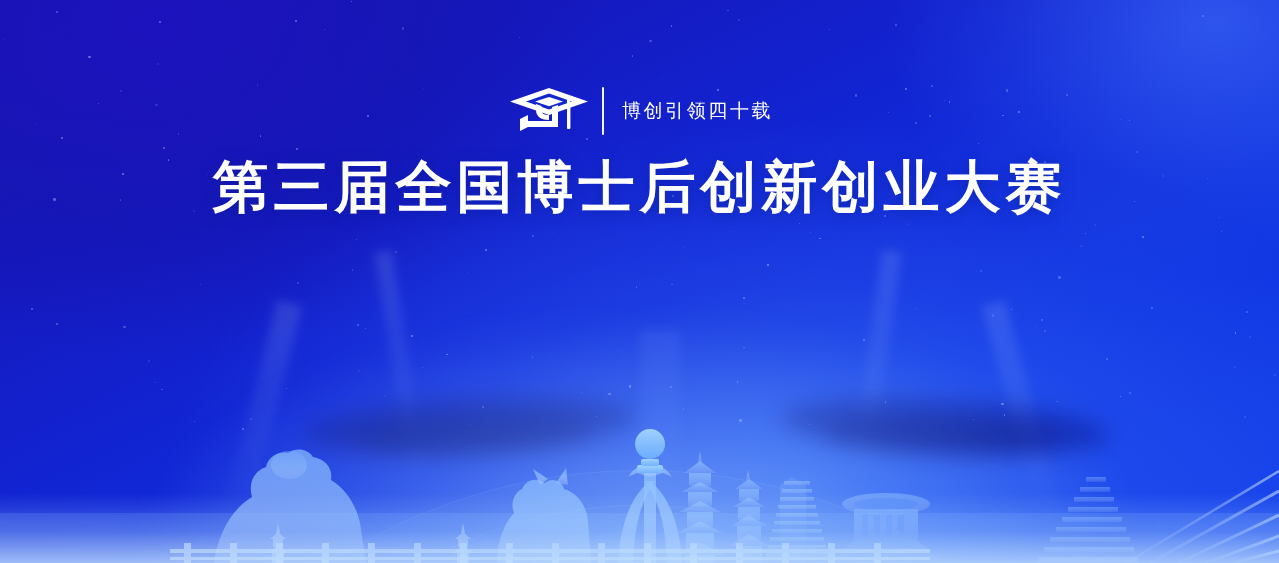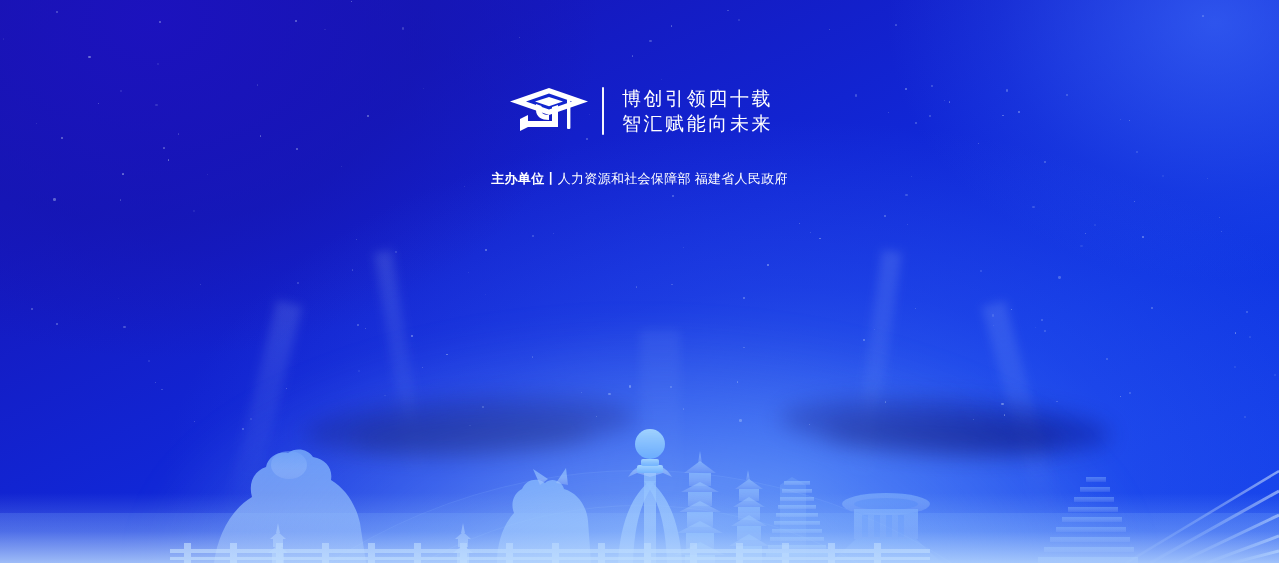--- a/index.html
+++ b/index.html
@@ -446,26 +446,23 @@
           <path d="M43 12 L57 16.6 L43 21.2 L29 16.6 Z"></path>
           <path d="M30 19 L30 25 C30 32 36 35 43 35 L43 30 C39 30 35.5 29 35.5 25.5 L35.5 21 Z"></path>
           <path d="M52 20 L52 42 L22 42 L22 36 L46 36 L46 22 Z"></path>
           <path d="M22 30 L22 42 L14 46 L14 34 Z"></path>
           <rect x="61" y="14" width="3.4" height="30" rx="1"></rect>
         </g>
       </svg>
       <div class="divider"></div>
       <div class="slogan">
         <span>博创引领四十载</span>
-        <span>智汇赋能向未来</span>
       </div>
     </div>
 
+    <div class="main-title">第三届全国博士后创新创业大赛</div>
 
     <div class="org-block">
-      <div class="org-line">
-        <span>主办单位丨</span><span class="plain">人力资源和社会保障部  福建省人民政府</span>
-      </div>
     </div>
 
 
   </div>
 </div>
 
 </body></html>

